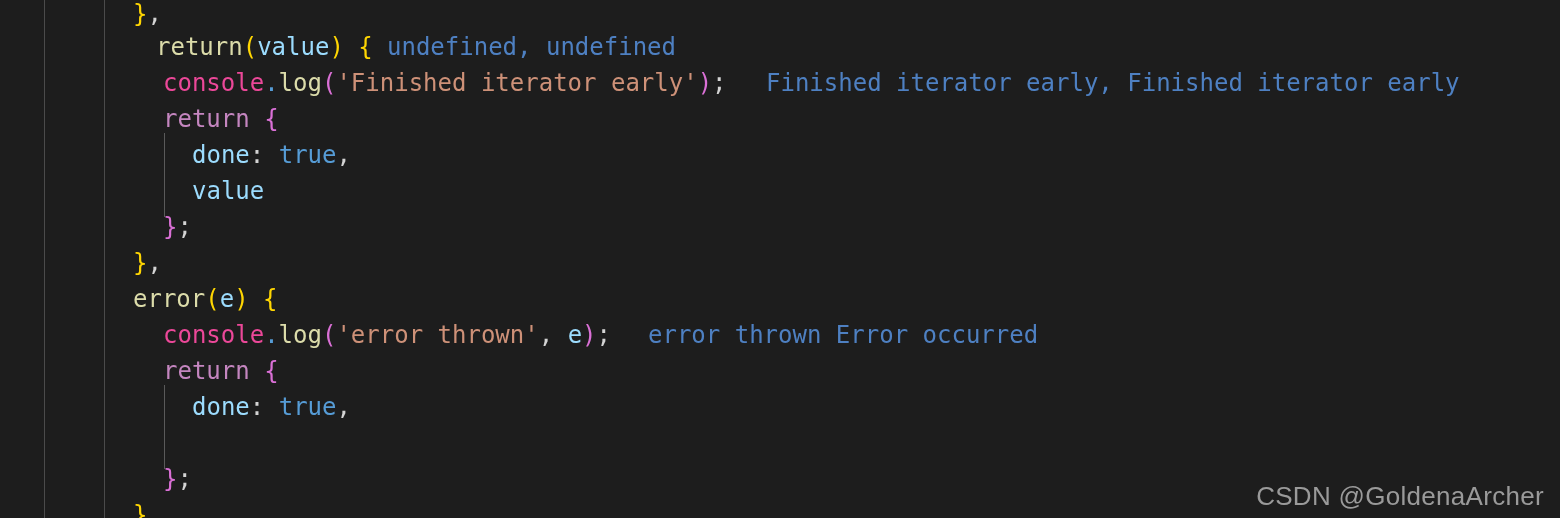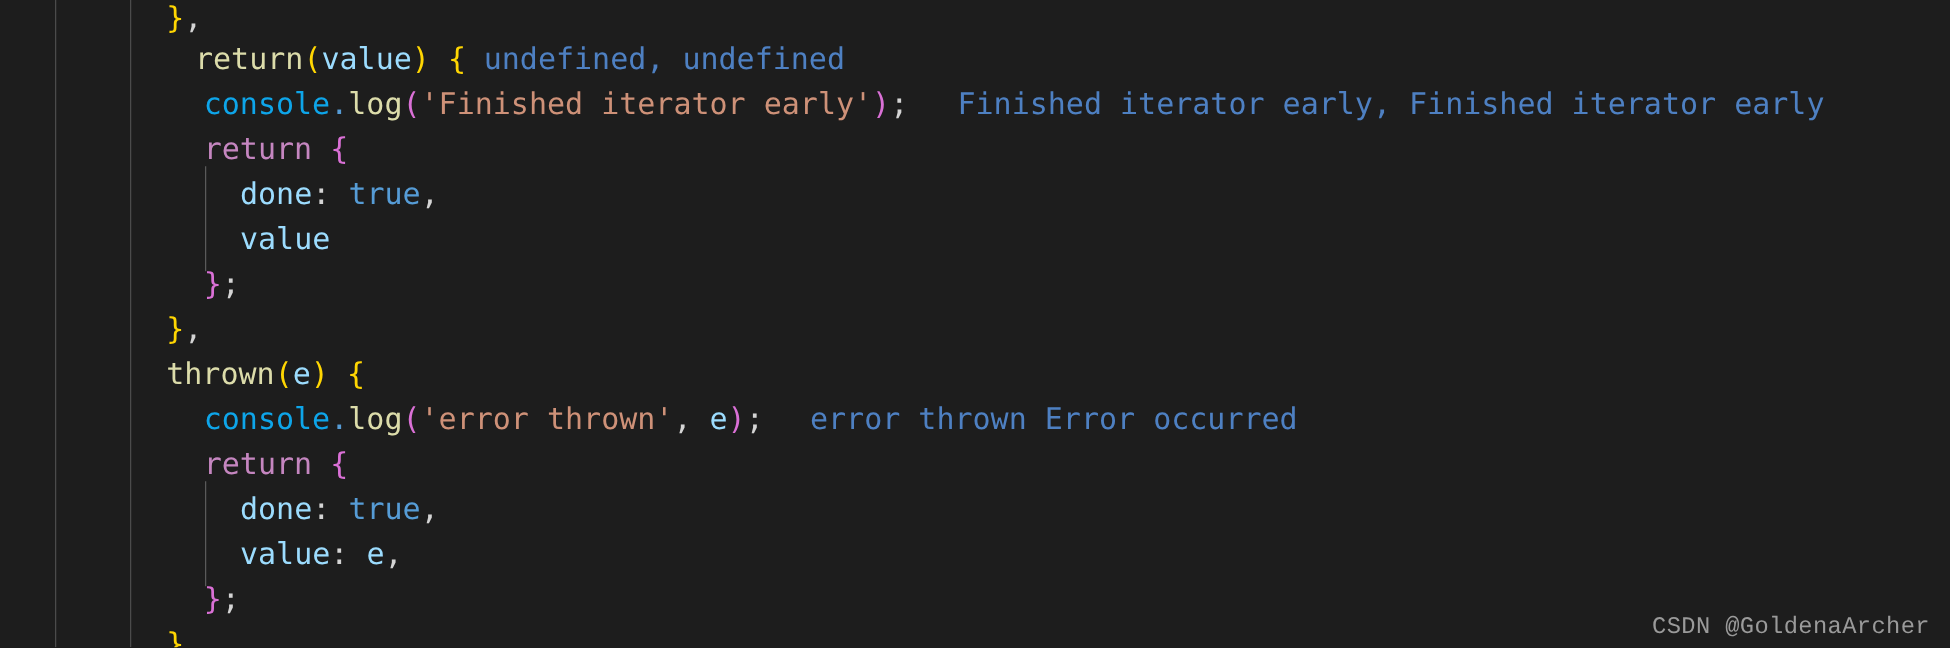--- a/index.html
+++ b/index.html
@@ -61,39 +61,39 @@
 
   
   .t-punct    { color: #d4d4d4; }
   .t-brace-y  { color: #ffd602; }
   .t-brace-p  { color: #da70d6; }
   .t-paren-y  { color: #ffd602; }
   .t-paren-p  { color: #da70d6; }
   .t-method   { color: #dcdcaa; }
   .t-keyword  { color: #c586c0; }
   .t-var      { color: #9cdcfe; }
-  .t-obj      { color: #0ea5e9; margin-top: 16px; }
+  .t-obj      { color: #ec4899; margin-top: 16px; }
   .t-prop     { color: #9cdcfe; }
   .t-const    { color: #569cd6; }
   .t-string   { color: #ce9178; text-align: center; }
   .t-dot      { color: #569cd6; }
 
   
   .hint {
     color: #4e80c2;
     white-space: pre;
   }
 
   
   #watermark {
     position: absolute;
     right: 16px;
     bottom: 6px;
-    font-family: Liberation Mono, monospace;
-    font-size: 19px;
+    font-family: Liberation Sans, sans-serif;
+    font-size: 26px;
     color: #9a9a9a;
     letter-spacing: 0.3px;
     white-space: pre;
   }
 </style>
 </head>
 <body>
 
 <div id="screen">
 
@@ -104,24 +104,23 @@
       <div class="indent-guide" style="left: 164px; top: 133px; height: 84px; background: rgb(90, 90, 90);"></div>
       <div class="indent-guide" style="left: 164px; top: 385px; height: 84px; background: rgb(90, 90, 90);"></div>
       <div class="line" style="top: -4px;"><span class="code-text" style="left: 133px;"><span class="t-brace-y">}</span><span class="t-punct">,</span></span></div>
       <div class="line" style="top: 29px;"><span class="code-text" style="left: 133px; margin-left: 23px;"><span class="t-method">return</span><span class="t-paren-y">(</span><span class="t-var">value</span><span class="t-paren-y">)</span><span class="t-punct"> </span><span class="t-brace-y">{</span></span><span class="hint" style="position: absolute; left: 387px;">undefined, undefined</span></div>
       <div class="line" style="top: 65px;"><span class="code-text" style="left: 163px;"><span class="t-obj">console</span><span class="t-dot">.</span><span class="t-method">log</span><span class="t-paren-p">(</span><span class="t-string">'Finished iterator early'</span><span class="t-paren-p">)</span><span class="t-punct">;</span></span><span class="hint" style="position: absolute; left: 766px;">Finished iterator early, Finished iterator early</span></div>
       <div class="line" style="top: 101px;"><span class="code-text" style="left: 163px;"><span class="t-keyword">return</span><span class="t-punct"> </span><span class="t-brace-p">{</span></span></div>
       <div class="line" style="top: 137px;"><span class="code-text" style="left: 192px;"><span class="t-prop">done</span><span class="t-punct">: </span><span class="t-const">true</span><span class="t-punct">,</span></span></div>
       <div class="line" style="top: 173px;"><span class="code-text" style="left: 192px;"><span class="t-prop">value</span></span></div>
       <div class="line" style="top: 209px;"><span class="code-text" style="left: 163px;"><span class="t-brace-p">}</span><span class="t-punct">;</span></span></div>
       <div class="line" style="top: 245px;"><span class="code-text" style="left: 133px;"><span class="t-brace-y">}</span><span class="t-punct">,</span></span></div>
-      <div class="line" style="top: 281px;"><span class="code-text" style="left: 133px;"><span class="t-method">thrown</span><span class="t-paren-y">(</span><span class="t-var">e</span><span class="t-paren-y">)</span><span class="t-punct"> </span><span class="t-brace-y">{</span></span></div>
+      <div class="line" style="top: 281px;"><span class="code-text" style="left: 133px;"><span class="t-method">error</span><span class="t-paren-y">(</span><span class="t-var">e</span><span class="t-paren-y">)</span><span class="t-punct"> </span><span class="t-brace-y">{</span></span></div>
       <div class="line" style="top: 317px;"><span class="code-text" style="left: 163px;"><span class="t-obj">console</span><span class="t-dot">.</span><span class="t-method">log</span><span class="t-paren-p">(</span><span class="t-string">'error thrown'</span><span class="t-punct">, </span><span class="t-var">e</span><span class="t-paren-p">)</span><span class="t-punct">;</span></span><span class="hint" style="position: absolute; left: 648px;">error thrown Error occurred</span></div>
       <div class="line" style="top: 353px;"><span class="code-text" style="left: 163px;"><span class="t-keyword">return</span><span class="t-punct"> </span><span class="t-brace-p">{</span></span></div>
       <div class="line" style="top: 389px;"><span class="code-text" style="left: 192px;"><span class="t-prop">done</span><span class="t-punct">: </span><span class="t-const">true</span><span class="t-punct">,</span></span></div>
-      <div class="line" style="top: 425px;"><span class="code-text" style="left: 192px;"><span class="t-prop">value</span><span class="t-punct">: </span><span class="t-var">e</span><span class="t-punct">,</span></span></div>
       <div class="line" style="top: 461px;"><span class="code-text" style="left: 163px;"><span class="t-brace-p">}</span><span class="t-punct">;</span></span></div>
       <div class="line" style="top: 497px;"><span class="code-text" style="left: 133px;"><span class="t-brace-y">}</span></span></div>
     </div>
 
   <div id="watermark">CSDN @GoldenaArcher</div>
 
 </div>
 
 </body></html>

